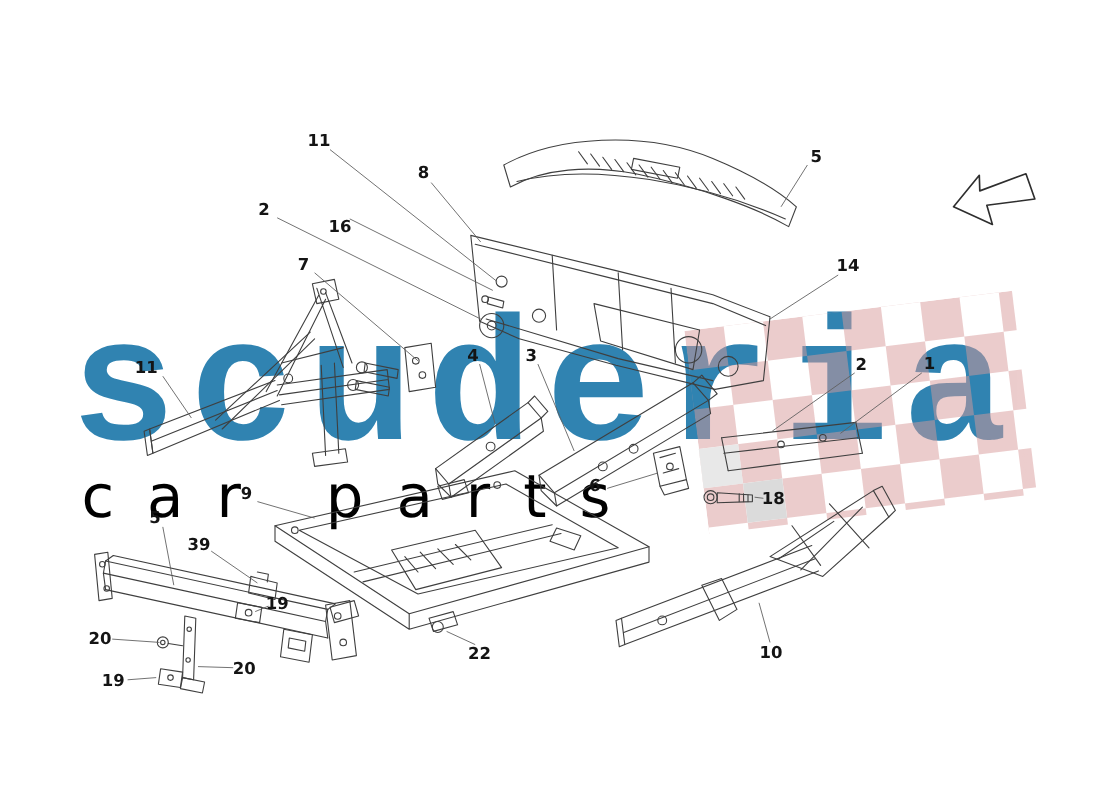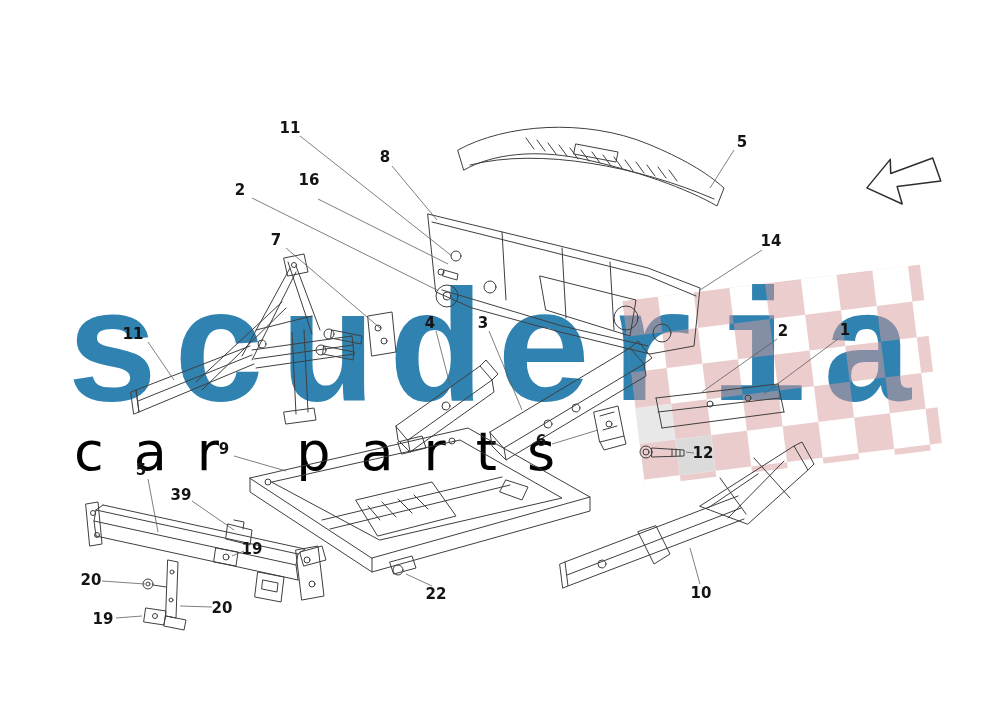--- a/index.html
+++ b/index.html
@@ -221,32 +221,32 @@
     <g transform="rotate(-10 900 180)">
       <path class="arrow" d="M866,182 L894,158 L892,172 L936,164 L940,188 L896,186 L898,204 Z"></path>
     </g>
   </svg>
 
   <div class="layer">
     <div class="callout" style="left:290px;top:128px">11</div>
     <div class="callout" style="left:385px;top:157px">8</div>
     <div class="callout" style="left:742px;top:142px">5</div>
     <div class="callout" style="left:240px;top:190px">2</div>
-    <div class="callout" style="left:309px;top:180px">16</div>
+    <div class="callout" style="left:309px;top:206px">16</div>
     <div class="callout" style="left:276px;top:240px">7</div>
     <div class="callout" style="left:771px;top:241px">14</div>
     <div class="callout" style="left:133px;top:334px">11</div>
     <div class="callout" style="left:430px;top:323px">4</div>
     <div class="callout" style="left:483px;top:323px">3</div>
     <div class="callout" style="left:783px;top:331px">2</div>
     <div class="callout" style="left:845px;top:330px">1</div>
     <div class="callout" style="left:141px;top:470px">5</div>
     <div class="callout" style="left:224px;top:449px">9</div>
     <div class="callout" style="left:541px;top:441px">6</div>
-    <div class="callout" style="left:703px;top:453px">12</div>
+    <div class="callout" style="left:703px;top:453px">18</div>
     <div class="callout" style="left:181px;top:495px">39</div>
     <div class="callout" style="left:252px;top:549px">19</div>
     <div class="callout" style="left:91px;top:580px">20</div>
     <div class="callout" style="left:222px;top:608px">20</div>
     <div class="callout" style="left:103px;top:619px">19</div>
     <div class="callout" style="left:701px;top:593px">10</div>
     <div class="callout" style="left:436px;top:594px">22</div>
   </div>
 
 </div>

